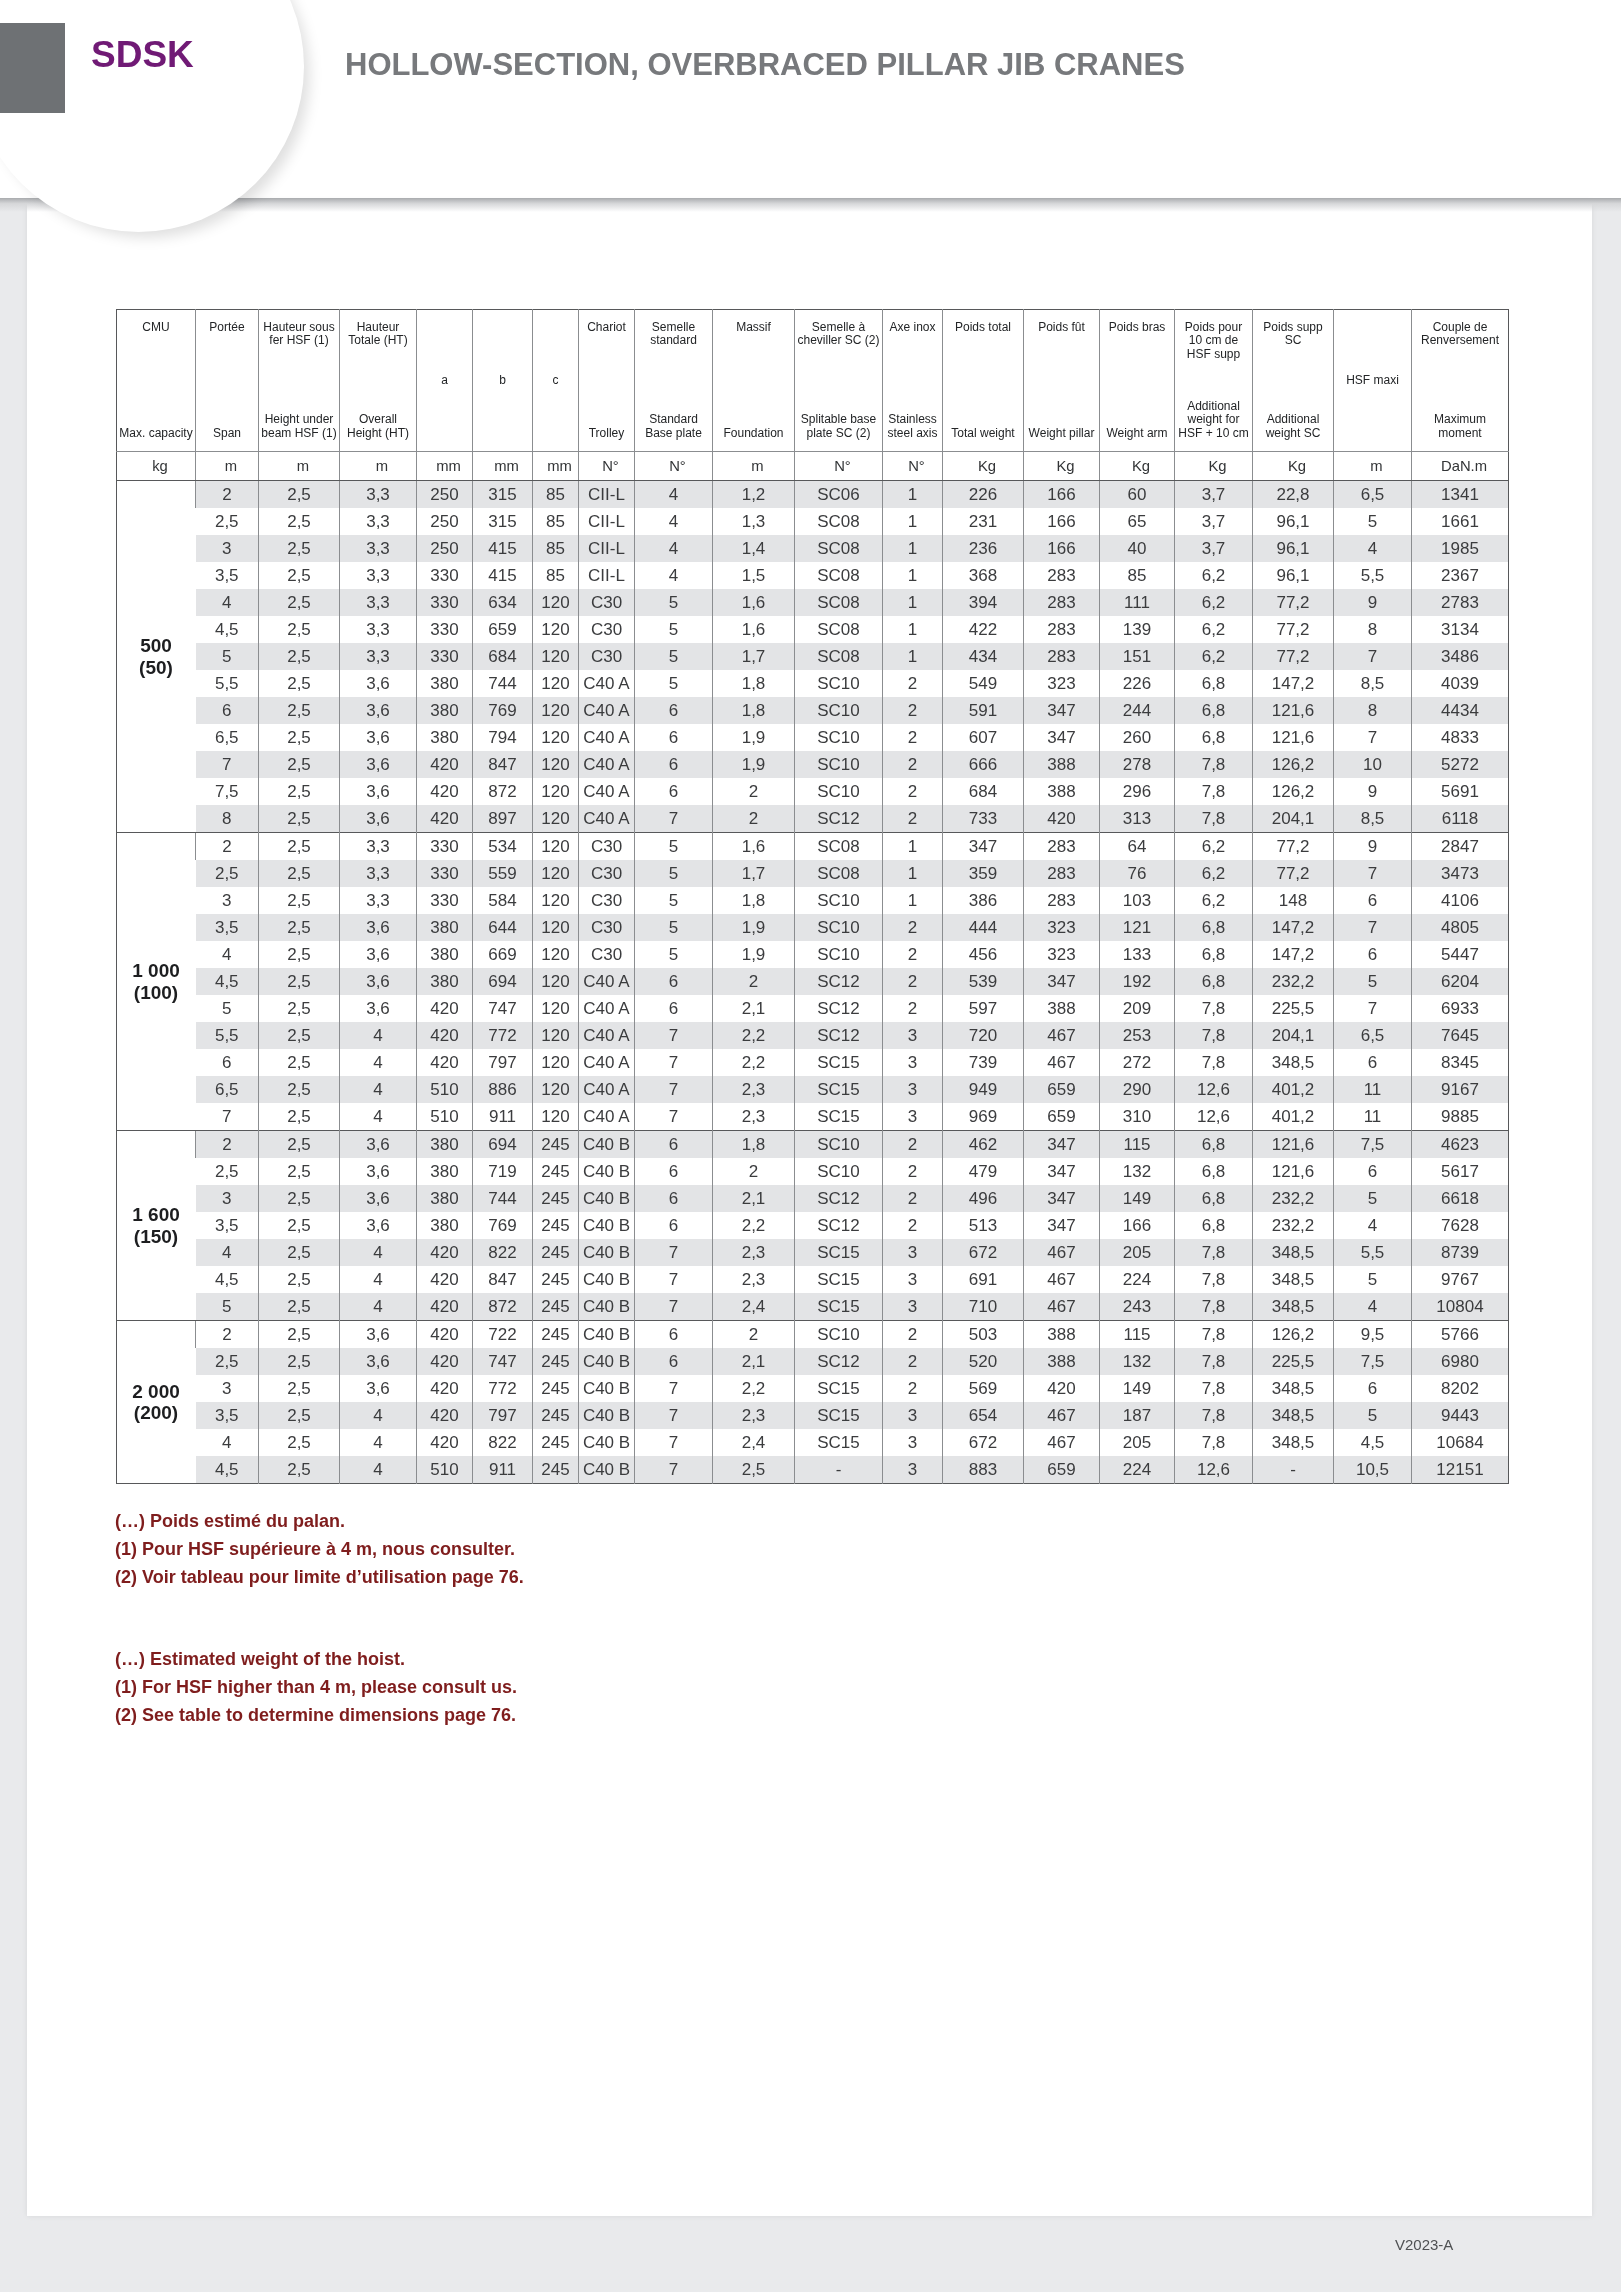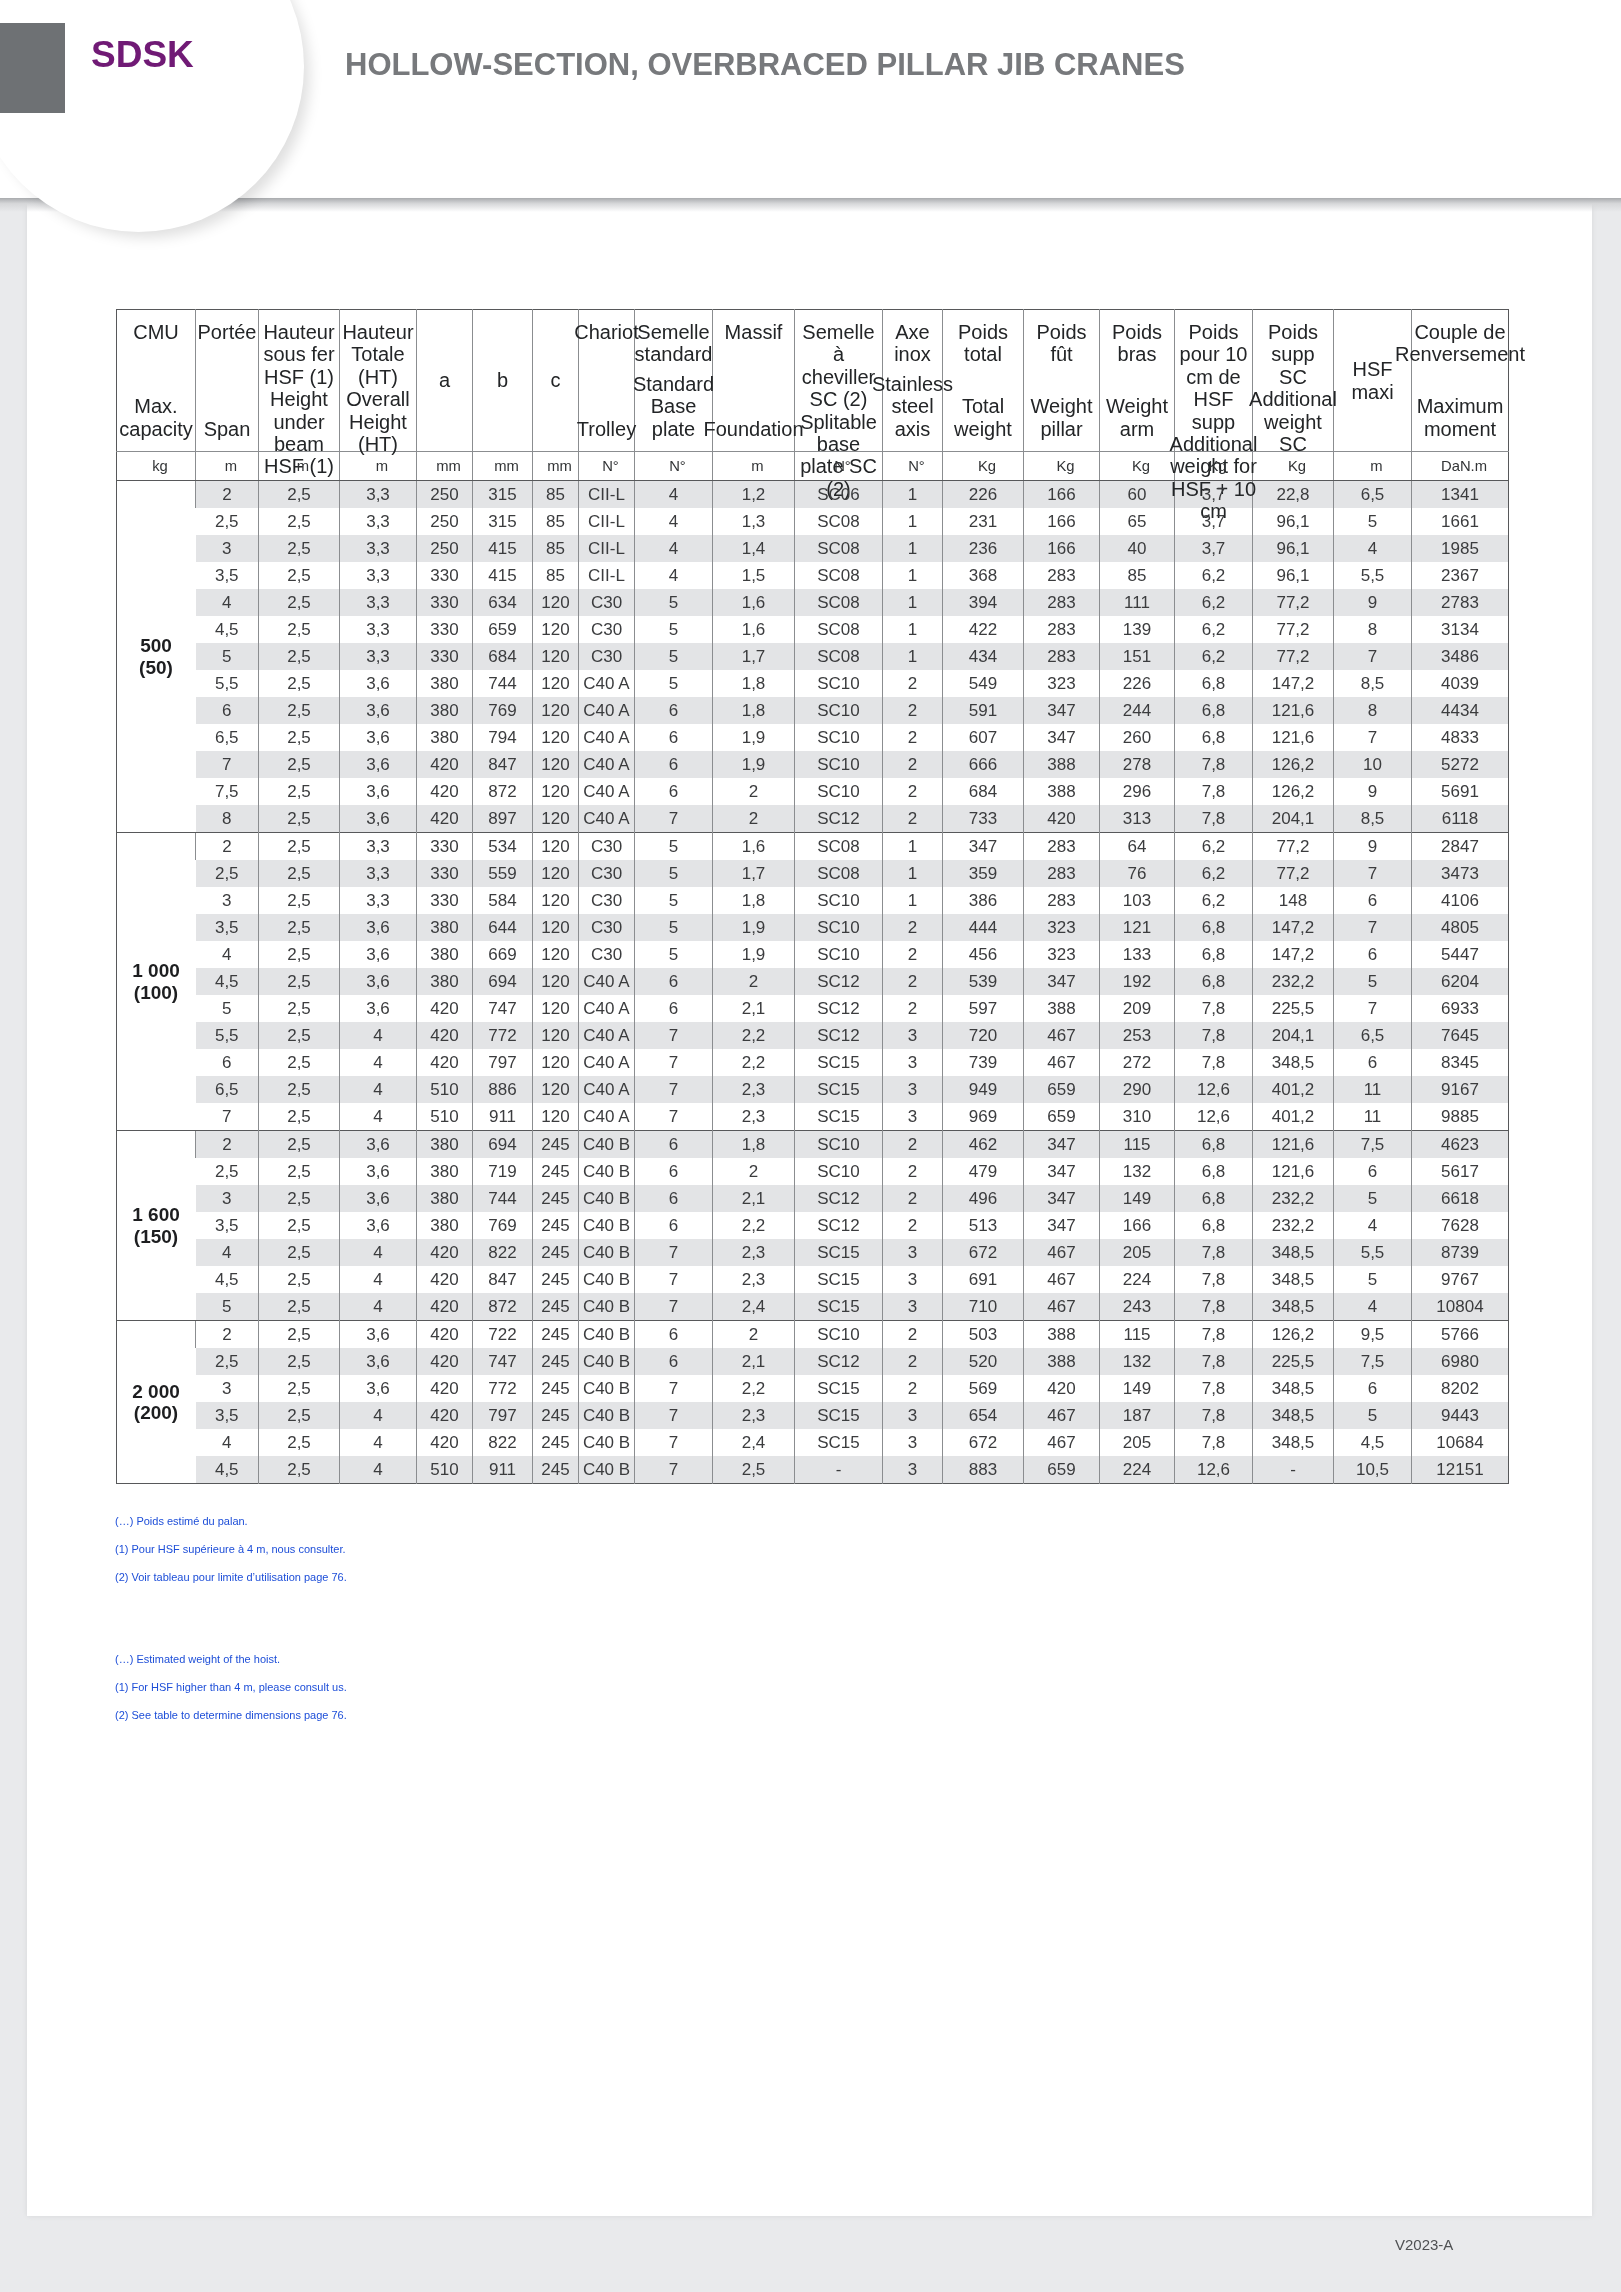--- a/index.html
+++ b/index.html
@@ -25,34 +25,34 @@
     width:1390px;border-collapse:collapse;table-layout:fixed;
     background:#ffffff;border:1.8px solid #57585a;
   }
   table.spec th, table.spec td{
     border-left:0.9px solid #8b8d90;
     padding:0;margin:0;text-align:center;vertical-align:middle;
   }
   table.spec th:first-child, table.spec td:first-child{border-left:none;}
   tr.hdr-row th{
     height:141px;border-bottom:0.9px solid #8b8d90;
-    font-weight:normal;font-size:20px;line-height:1.12;color:#232527;
+    font-weight:normal;font-size:12px;line-height:1.12;color:#232527;
   }
   .hdr-inner{display:flex;flex-direction:column;justify-content:space-between;align-items:center;height:119px;padding:10.7px 1.8px;}
   .hdr-inner.single{justify-content:center;}
   tr.unit-row td{
     height:28px;border-bottom:1.8px solid #57585a;
     font-size:14.8px;color:#323436;padding-left:8px;
   }
   tbody.data td{height:27px;font-size:17px;color:#3b3c3e;}
   tbody.data tr:nth-child(odd) td{background:#e3e4e6;}
   tbody.data td.cap{background:#ffffff !important;font-weight:bold;font-size:19px;line-height:1.12;color:#1d1e20;}
   tbody.data tr.group-start td{border-top:1.8px solid #57585a;}
 
-  .footnotes{position:absolute;left:115px;top:1512px;z-index:4;font-size:11px;color:#1d4ed8;}
+  .footnotes{position:absolute;left:115px;top:1512px;z-index:4;font-size:18px;color:#7f1d1d;font-weight:bold;}
   .footnotes div{height:28px;line-height:19.7px;}
   .footnotes .block-gap{height:54px;}
   .version{position:absolute;left:1395px;top:2236px;z-index:2;font-size:15px;color:#4f5153;}
 </style>
 </head>
 <body>
 
 <div class="top-band"></div>
 <div class="page"></div>
 <div class="shadow-line"></div>

